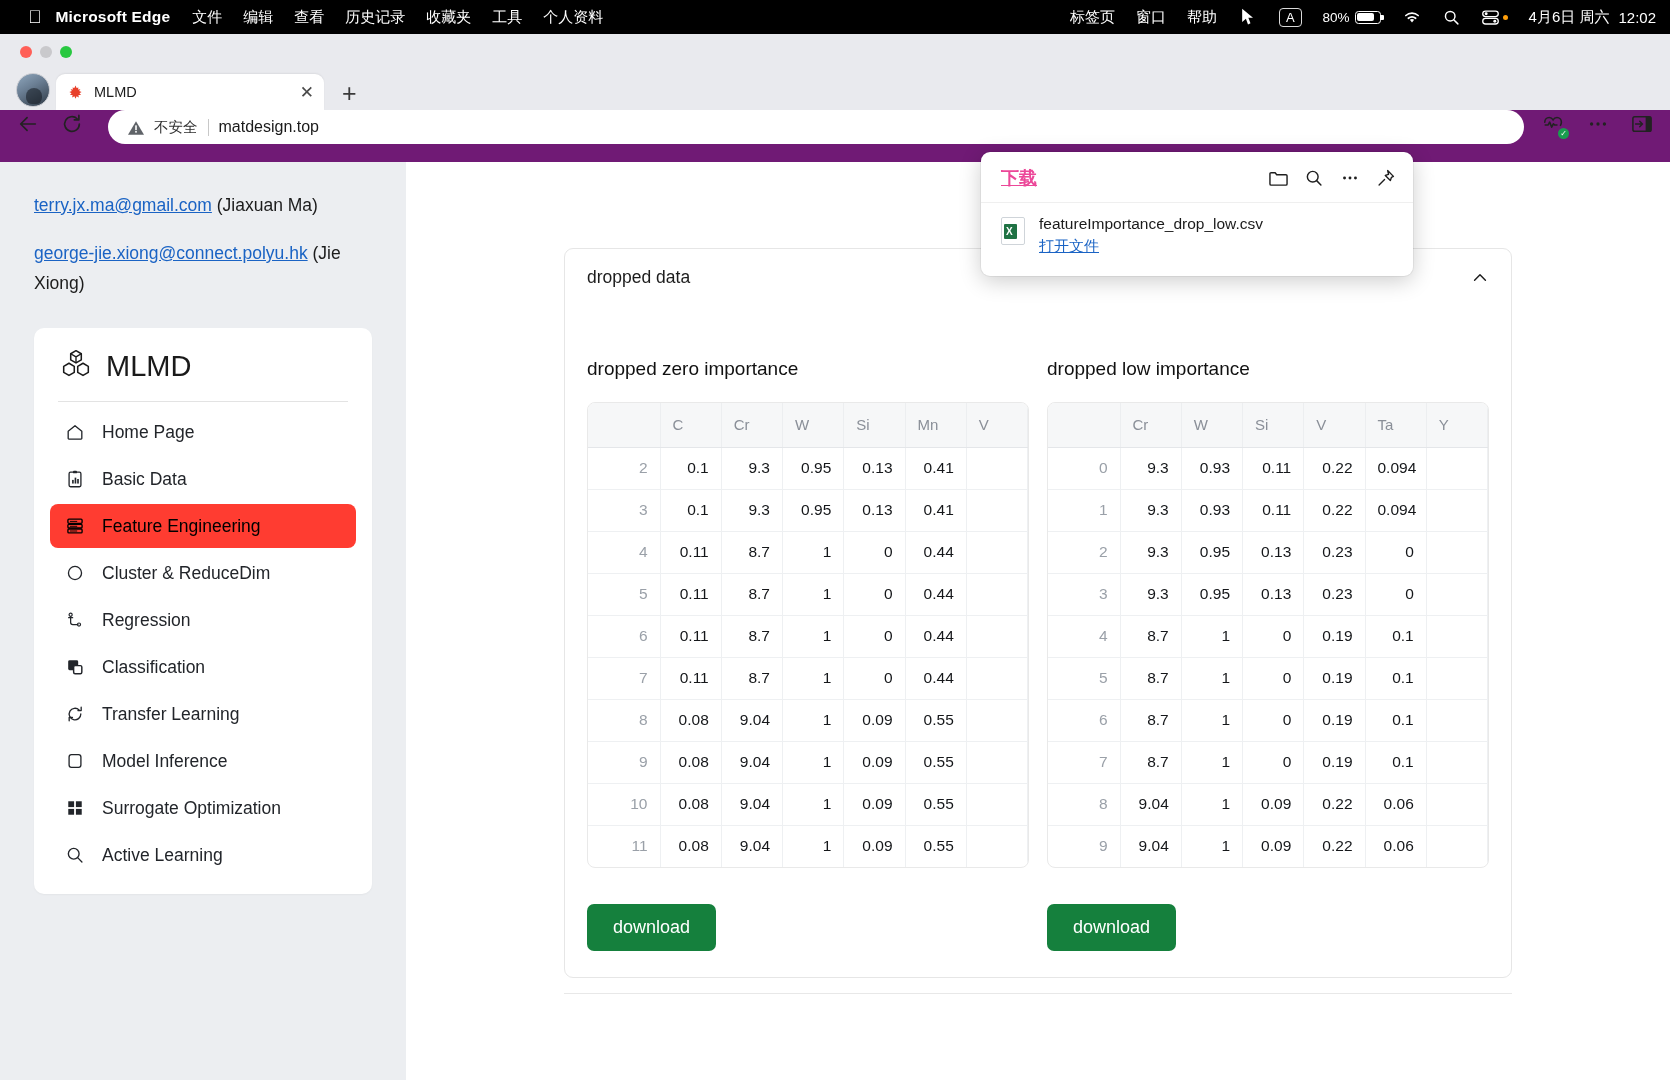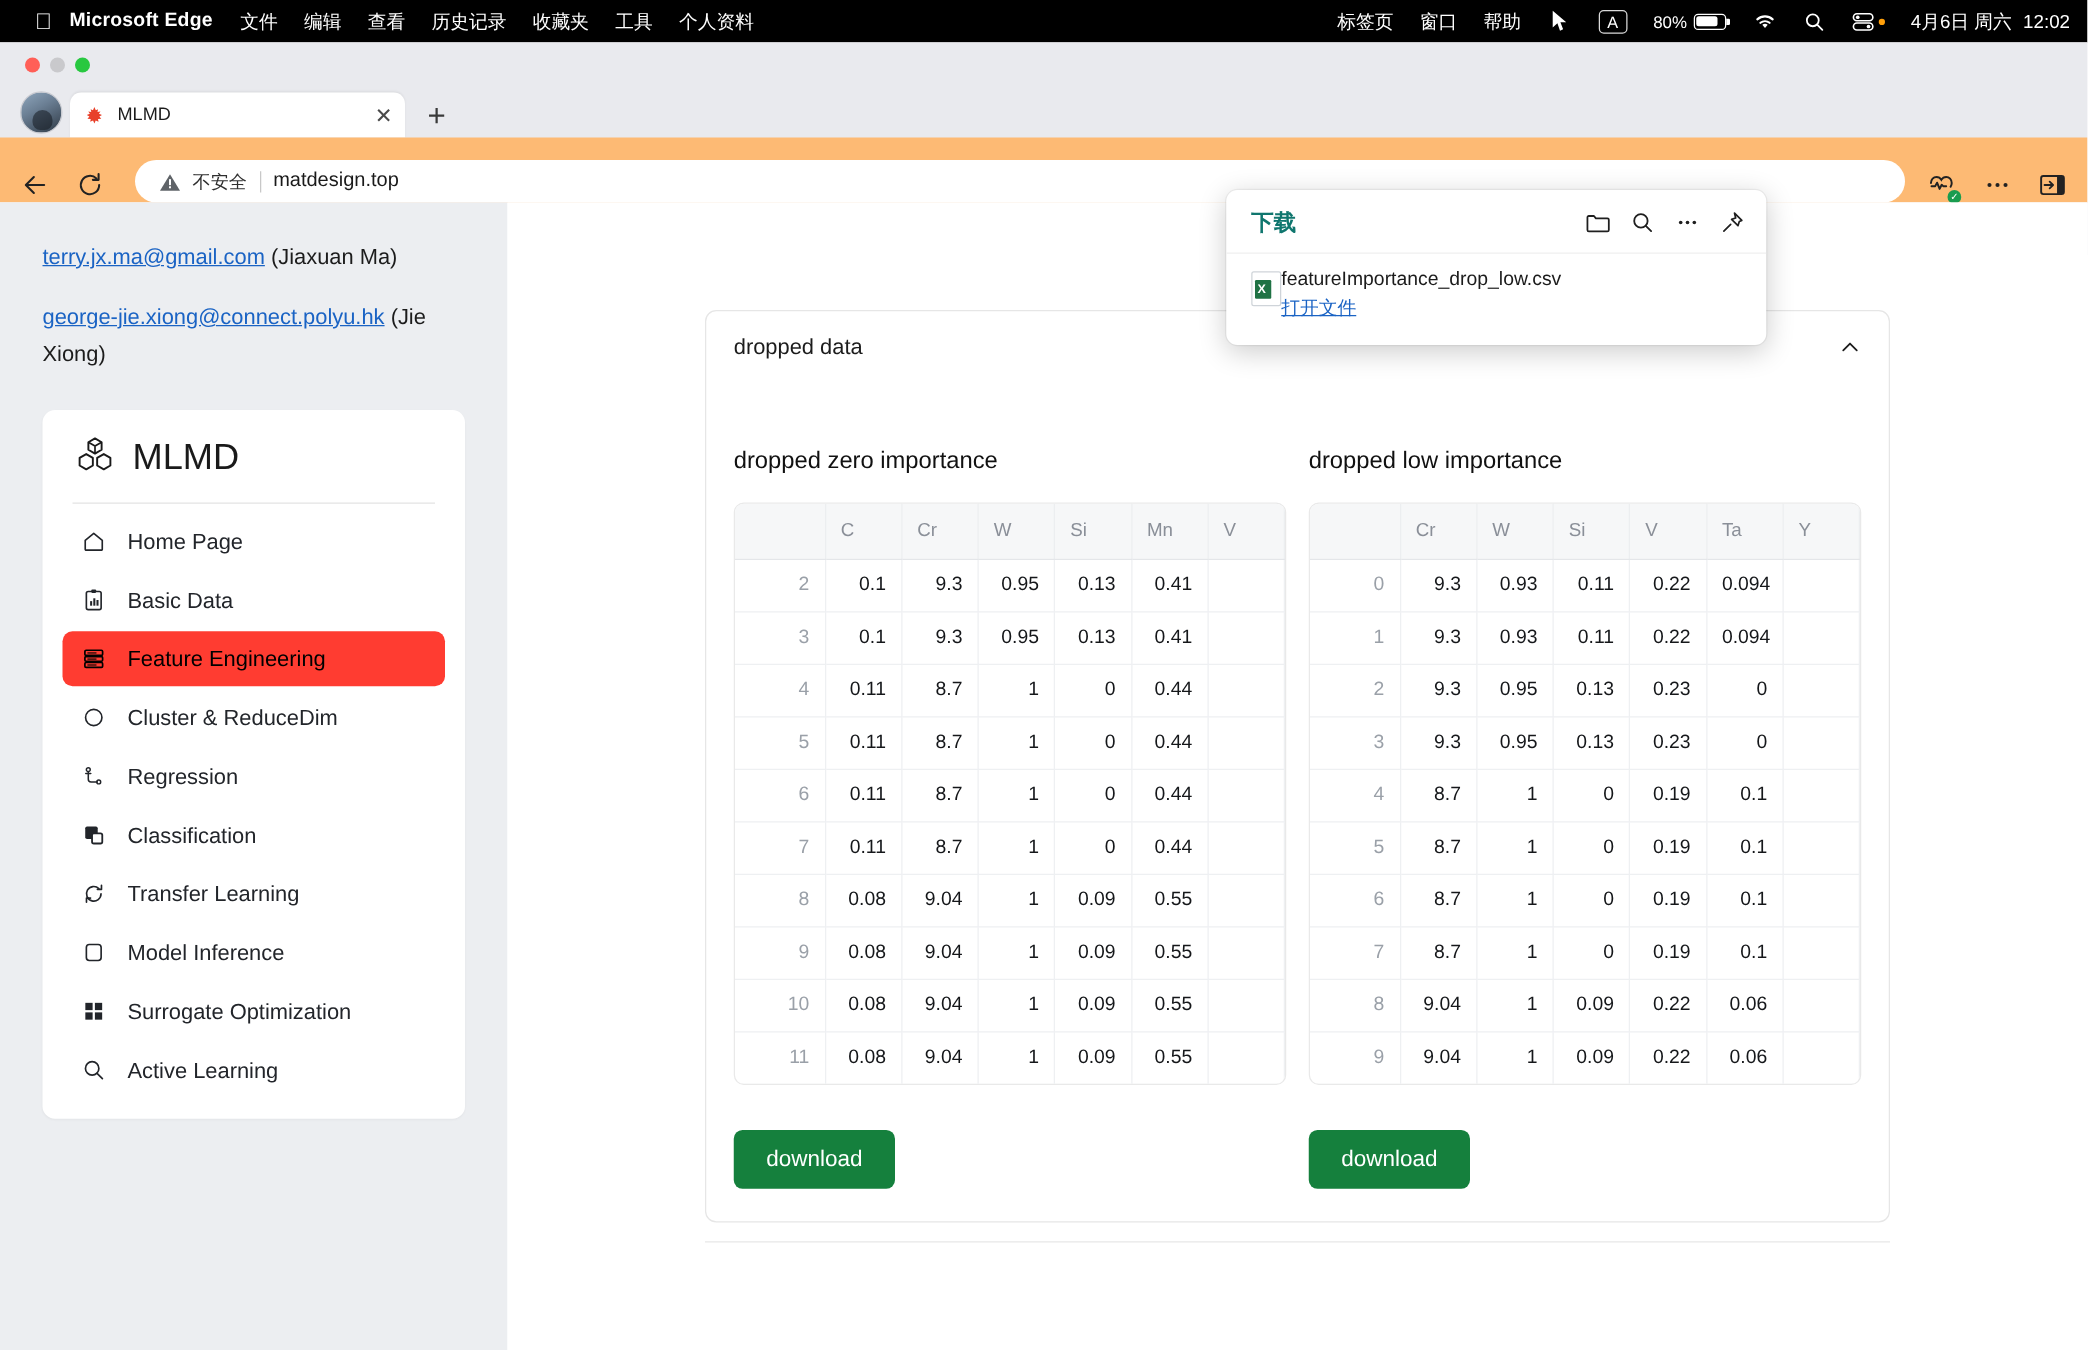--- a/index.html
+++ b/index.html
@@ -56,21 +56,21 @@
   .tab {
     height: 36px; width: 268px; background: #fff; border-radius: 9px 9px 0 0;
     display: flex; align-items: center; padding: 0 10px; gap: 10px;
     box-shadow: 0 -1px 2px rgba(0,0,0,.06);
   }
   .tab .fav { width: 18px; height: 18px; flex: 0 0 auto; display:flex;align-items:center;justify-content:center;}
   .tab .ttl { font-size: 14.5px; color: #1b1b1b; flex: 1 1 auto; }
   .tab .x { font-size: 17px; color: #4a4a4a; cursor: pointer; line-height: 1; }
   .newtab { font-size: 25px; color: #3a3a3a; margin: 0 0 4px 18px; line-height: 1; cursor: pointer; font-weight: 300;}
 
-  .toolbar { height: 52px; background: #fdba74; display: flex; align-items: flex-end; padding: 0 14px; gap: 16px; position: relative;}
+  .toolbar { height: 52px; background: #701a75; display: flex; align-items: flex-start; padding: 0 14px; gap: 16px; position: relative;}
   .tb-icon { width: 28px; height: 28px; display: flex; align-items: center; justify-content: center; color:#2b2b2b; cursor: pointer; }
   .omnibox {
     flex: 1 1 auto; height: 34px; background: #fff; border-radius: 17px;
     display: flex; align-items: center; padding: 0 18px; gap: 10px; margin-left: 6px;
     border: 1px solid transparent;
   }
   .warn-tri { width: 17px; height: 15px; position: relative; }
   .not-secure { font-size: 14.5px; color: #2f2f2f; }
   .divider-v { width: 1px; height: 17px; background: #c8c8c8; }
   .url { font-size: 16px; color: #1a1a1a; }
@@ -140,23 +140,23 @@
   }
   .footsep { position: absolute; left: 158px; right: 158px; bottom: 86px; height: 1px; background: #e8e8e8; }
 
   
   .dl-popup {
     position: absolute; top: 118px; left: 981px; width: 432px; background: #fff;
     border-radius: 9px; box-shadow: 0 5px 22px rgba(0,0,0,.20), 0 0 0 1px rgba(0,0,0,.05);
     z-index: 50; overflow: hidden;
   }
   .dl-head { display: flex; align-items: center; padding: 14px 16px 12px 20px; gap: 14px; }
-  .dl-title { font-size: 18px; color: #0f766e; font-weight: bold; flex: 1 1 auto; }
+  .dl-title { font-size: 18px; color: #ec4899; font-weight: bold; flex: 1 1 auto; text-decoration: underline; }
   .dl-ic { width: 22px; height: 22px; display: flex; align-items: center; justify-content: center; color: #2b2b2b; cursor: pointer;}
-  .dl-body { display: flex; padding: 10px 16px 20px 20px; border-top: 1px solid #efefef;}
+  .dl-body { display: flex; gap: 14px; padding: 10px 16px 20px 20px; border-top: 1px solid #efefef;}
   .xls {
     width: 24px; height: 28px; flex: 0 0 24px; background: #fff; border: 1px solid #cfd4d9;
     border-radius: 2px; position: relative; margin-top: 4px;
   }
   .xls:before{ content:""; position:absolute; left:2px; top:6px; width:13px; height:15px; background:#1f7244; border-radius:1px;}
   .xls:after{ content:"X"; position:absolute; left:4px; top:7px; color:#fff; font-size:10px; font-weight:bold; line-height:13px;}
   .dl-fname { font-size: 15.5px; color: #1b1b1b; line-height: 22px; }
   .dl-open { font-size: 15px; color: #1a63c4; text-decoration: underline; cursor: pointer; display: inline-block; margin-top: 2px;}
 </style>
 </head>

